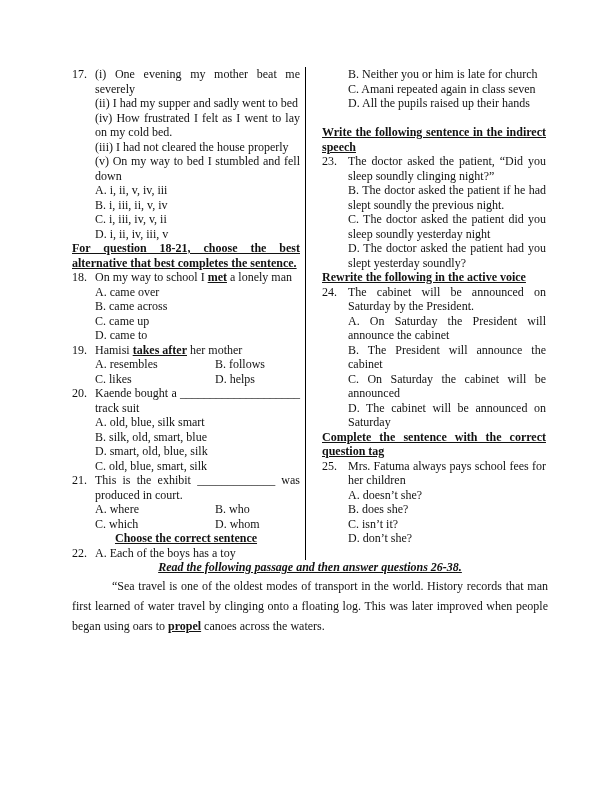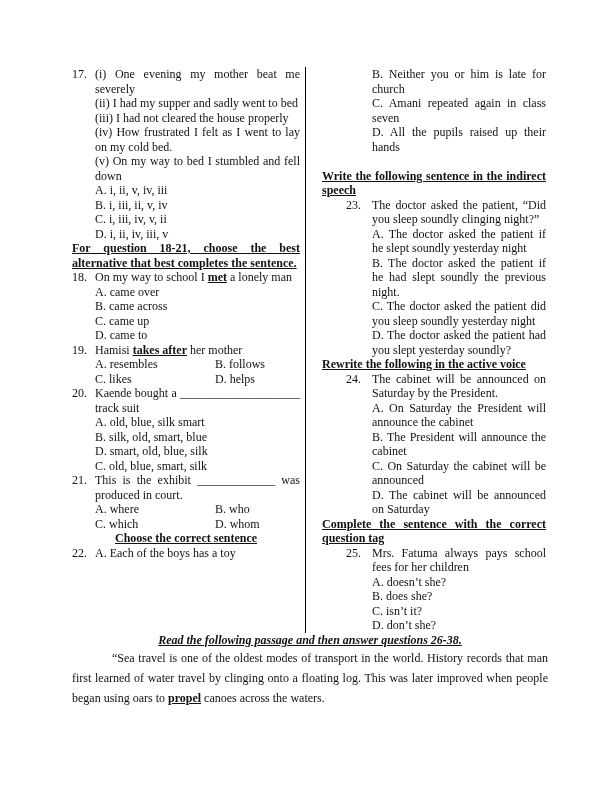--- a/index.html
+++ b/index.html
@@ -7,21 +7,21 @@
     width:612px;height:792px;background:#ffffff;position:relative;
     font-family:"Liberation Serif", serif;font-size:12px;line-height:14.5px;
     color:#121212;box-sizing:border-box;padding-top:67px;overflow:hidden;
   }
   .columns{display:flex;align-items:stretch;padding-left:72px;padding-right:64px;}
   .col{box-sizing:border-box;}
   .col.left{width:228px;}
   .divider{width:1px;background:#000;margin-left:5px;flex:none;}
   .col.right{width:224px;margin-left:16px;}
   .question{position:relative;padding-left:23px;}
-  .col.right .question{padding-left:26px;margin-left:24px;}
+  .col.right .question{padding-left:26px;}
   .qnum{position:absolute;left:0;top:0;}
   .para{text-align:justify;}
   .cols2{display:flex;}
   .cols2 .c1{width:120px;flex:none;}
   .heading{font-weight:bold;text-decoration:underline;text-align:justify;}
   .heading.center{text-align:center;}
   .spacer{height:14.5px;}
   .b{font-weight:bold;}
   .u{text-decoration:underline;}
   .passage{padding:0 64px 0 72px;}
@@ -31,22 +31,22 @@
 </head>
 <body>
 
 <div class="page">
   <div class="columns">
     <div class="col left" id="col-left">
         <div class="question">
           <span class="qnum">17.</span>
           <div class="para">(i) One evening my mother beat me severely</div>
           <div class="para">(ii) I had my supper and sadly went to bed</div>
+          <div class="para">(iv) How frustrated I felt as I went to lay on my cold bed.</div>
           <div class="para">(iii) I had not cleared the house properly</div>
-          <div class="para">(iv) How frustrated I felt as I went to lay on my cold bed.</div>
           <div class="para">(v) On my way to bed I stumbled and fell down</div>
           <div class="para">A. i, ii, v, iv, iii</div>
           <div class="para">B. i, iii, ii, v, iv</div>
           <div class="para">C. i, iii, iv, v, ii</div>
           <div class="para">D. i, ii, iv, iii, v</div>
         </div>
         <div class="heading">For question 18-21, choose the best alternative that best completes the sentence.</div>
         <div class="question">
           <span class="qnum">18.</span>
           <div class="para"><span>On my way to school I </span><span class="b u ">met</span><span> a lonely man</span></div>
@@ -98,21 +98,20 @@
         <div class="question">
           <div class="para">B. Neither you or him is late for church</div>
           <div class="para">C. Amani repeated again in class seven</div>
           <div class="para">D. All the pupils raised up their hands</div>
         </div>
         <div class="spacer"></div>
         <div class="heading">Write the following sentence in the indirect speech</div>
         <div class="question">
           <span class="qnum">23.</span>
           <div class="para">The doctor asked the patient, “Did you sleep soundly clinging night?”</div>
-          <div class="para">A. The doctor asked the patient if he slept soundly yesterday night</div>
           <div class="para">B. The doctor asked the patient if he had slept soundly the previous night.</div>
           <div class="para">C. The doctor asked the patient did you sleep soundly yesterday night</div>
           <div class="para">D. The doctor asked the patient had you slept yesterday soundly?</div>
         </div>
         <div class="heading">Rewrite the following in the active voice</div>
         <div class="question">
           <span class="qnum">24.</span>
           <div class="para">The cabinet will be announced on Saturday by the President.</div>
           <div class="para">A. On Saturday the President will announce the cabinet</div>
           <div class="para">B. The President will announce the cabinet</div>

